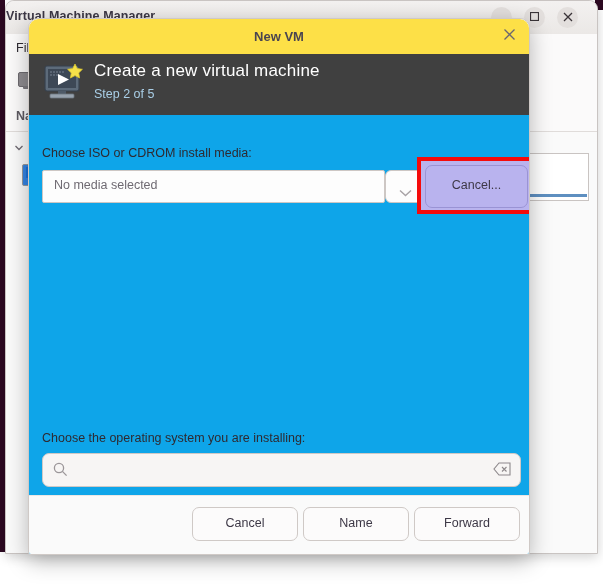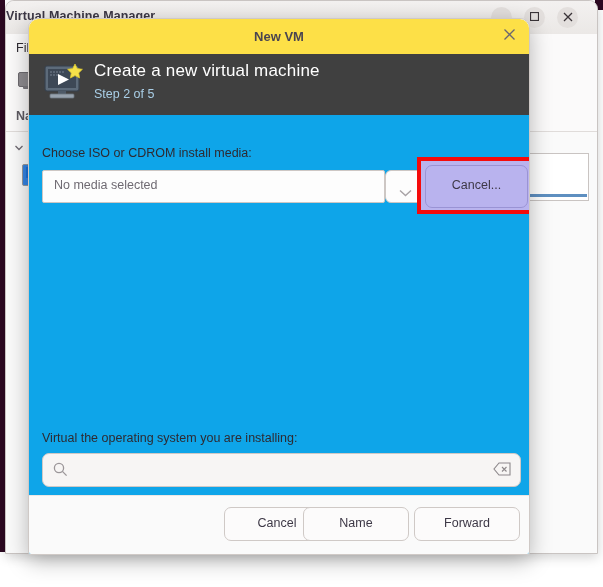--- a/index.html
+++ b/index.html
@@ -376,21 +376,21 @@
     border-radius: 7px;
     text-align: center;
   }
   .btn span {
     position: absolute;
     left: 0; top: 8px;
     width: 100%;
     font-size: 12.5px;
     color: #3d3846;
   }
-  .btn.cancel  { left: 163px; margin-left: 32px; }
+  .btn.cancel  { left: 163px; }
   .btn.back    { left: 274px; }
   .btn.forward { left: 385px; }
 
   
   .edge-left {
     position: absolute;
     left: 0; top: 0;
     width: 5px; height: 552px;
     background: #2d0922;
   }
@@ -512,21 +512,21 @@
               <path d="M1 1.5 L6.5 6.5 L12 1.5" stroke="#a8a3a6" stroke-width="1.4" fill="none"></path>
             </svg>
         </div>
       </div>
 
       <div class="browse-highlight"></div>
       <div class="browse-button">
         <div class="browse-label">Cancel...</div>
       </div>
 
-      <div class="field-label label-os">Virtual the operating system you are installing:</div>
+      <div class="field-label label-os">Choose the operating system you are installing:</div>
 
       <div class="os-search">
         <div class="os-search-icon">
           <svg width="15" height="15" viewBox="0 0 15 15">
               <circle cx="6" cy="6" r="4.6" fill="none" stroke="#9b9699" stroke-width="1.3"></circle>
               <path d="M9.4 9.4 L13.6 13.6" stroke="#9b9699" stroke-width="1.3"></path>
             </svg>
         </div>
         <div class="os-clear-icon">
           <svg width="18" height="14" viewBox="0 0 18 14">

